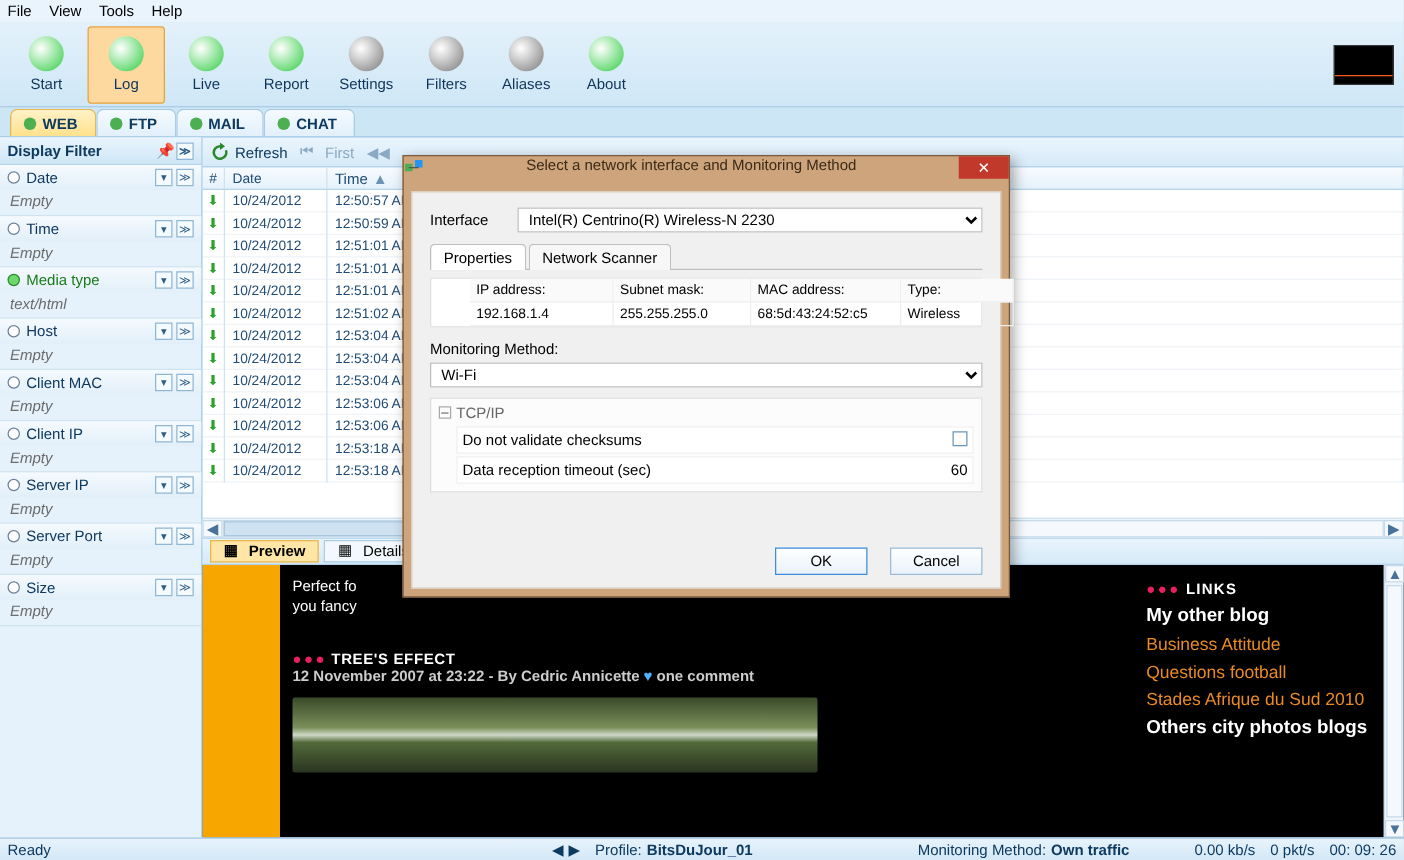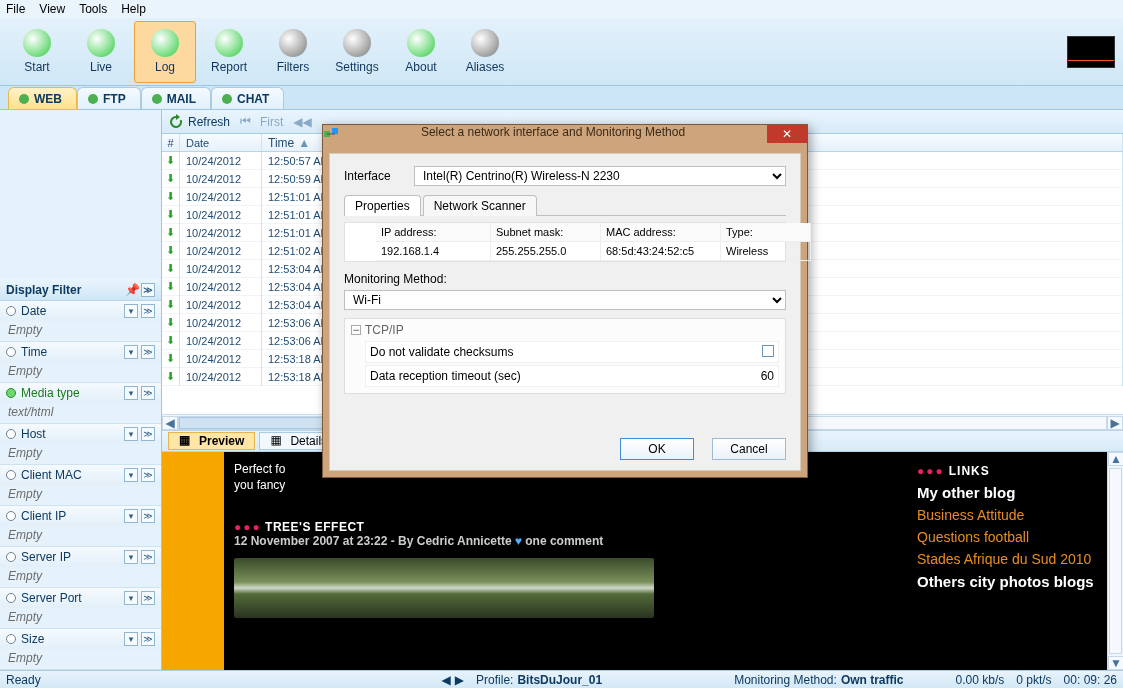--- a/index.html
+++ b/index.html
@@ -20,21 +20,21 @@
 .monitor-box::after { content:""; position:absolute; left:0; right:0; bottom:6px; height:1px; background:#ff5722; }
 
 
 .cat-tabs { height: 24px; background: #cde6f6; display: flex; align-items: flex-end; padding-left: 8px; gap: 0; border-bottom: 1px solid #9fc6e0; }
 .cat-tab { height: 22px; padding: 0 14px 0 10px; display: flex; align-items: center; gap: 5px; background: linear-gradient(#f4faff,#e2f0fb); border: 1px solid #a9cbe3; border-bottom: none; border-radius: 6px 6px 0 0; color: #0e3a60; font-weight: bold; font-size: 11px; margin-top: 12px; }
 .cat-tab.active { background: linear-gradient(#fff2c8,#ffe18d); border-color:#e7b74e; }
 .cat-tab .dot { width: 10px; height: 10px; border-radius: 5px; background:#4caf50; }
 
 
 .main { position: absolute; top:110px; bottom:18px; left:0; right:0; display:flex; }
-.sidebar { width: 162px; background:#e6f2fb; border-right:1px solid #9fc6e0; display:flex; flex-direction:column;justify-content:flex-end; }
+.sidebar { width: 162px; background:#e6f2fb; border-right:1px solid #9fc6e0; display:flex; flex-direction:column; }
 .side-hdr { height:22px; background:linear-gradient(#eaf5fd,#cfe6f6); display:flex; align-items:center; padding:0 6px; font-weight:bold; color:#0e3a60; justify-content:space-between; border-bottom:1px solid #b7d5ea; }
 .side-hdr .tools { display:flex; gap:4px; }
 .mini-ico { width:12px; height:12px; display:inline-block; }
 .filterblock { border-bottom:1px solid #cfe2f0; }
 .filterhead { height:20px; background:linear-gradient(#f5fafe,#e2eff9); display:flex; align-items:center; padding:0 6px; justify-content:space-between; color:#0e3a60; }
 .filterhead.media { color:#1a7a1a; }
 .filterhead .left { display:flex; align-items:center; gap:5px; }
 .circle { width:10px; height:10px; border:1.5px solid #6d8196; border-radius:5px; background:#fff; }
 .circle.on { background:#6dd96d; border-color:#2a8a2a; }
 .chev { width:14px; height:14px; border:1px solid #8fb6d3; background:#f5fafe; font-size:9px; display:flex; align-items:center; justify-content:center; color:#2e5e88; }
@@ -123,47 +123,47 @@
   <span>View</span>
   <span>Tools</span>
   <span>Help</span>
 </div>
 
 <div class="toolbar" id="toolbar">
     <div class="tbtn">
       <span class="ico" style="background:radial-gradient(circle at 35% 35%, #fff, #2ecc40)"></span>
       <span class="lbl">Start</span>
     </div>
-    <div class="tbtn">
-      <span class="ico" style="background:radial-gradient(circle at 35% 35%, #fff, #2ecc40)"></span>
-      <span class="lbl">Live</span>
-    </div>
     <div class="tbtn active">
       <span class="ico" style="background:radial-gradient(circle at 35% 35%, #fff, #2ecc40)"></span>
       <span class="lbl">Log</span>
     </div>
     <div class="tbtn">
       <span class="ico" style="background:radial-gradient(circle at 35% 35%, #fff, #2ecc40)"></span>
+      <span class="lbl">Live</span>
+    </div>
+    <div class="tbtn">
+      <span class="ico" style="background:radial-gradient(circle at 35% 35%, #fff, #2ecc40)"></span>
       <span class="lbl">Report</span>
+    </div>
+    <div class="tbtn">
+      <span class="ico" style="background:radial-gradient(circle at 35% 35%, #fff, #777)"></span>
+      <span class="lbl">Settings</span>
     </div>
     <div class="tbtn">
       <span class="ico" style="background:radial-gradient(circle at 35% 35%, #fff, #777)"></span>
       <span class="lbl">Filters</span>
     </div>
     <div class="tbtn">
       <span class="ico" style="background:radial-gradient(circle at 35% 35%, #fff, #777)"></span>
-      <span class="lbl">Settings</span>
+      <span class="lbl">Aliases</span>
     </div>
     <div class="tbtn">
       <span class="ico" style="background:radial-gradient(circle at 35% 35%, #fff, #2ecc40)"></span>
       <span class="lbl">About</span>
-    </div>
-    <div class="tbtn">
-      <span class="ico" style="background:radial-gradient(circle at 35% 35%, #fff, #777)"></span>
-      <span class="lbl">Aliases</span>
     </div>
     <div class="spacer"></div>
     <div class="monitor-box"></div>
   </div>
 
 <div class="cat-tabs" id="cattabs">
     <div class="cat-tab active">
       <span class="dot"></span>
       <span>WEB</span>
     </div>

